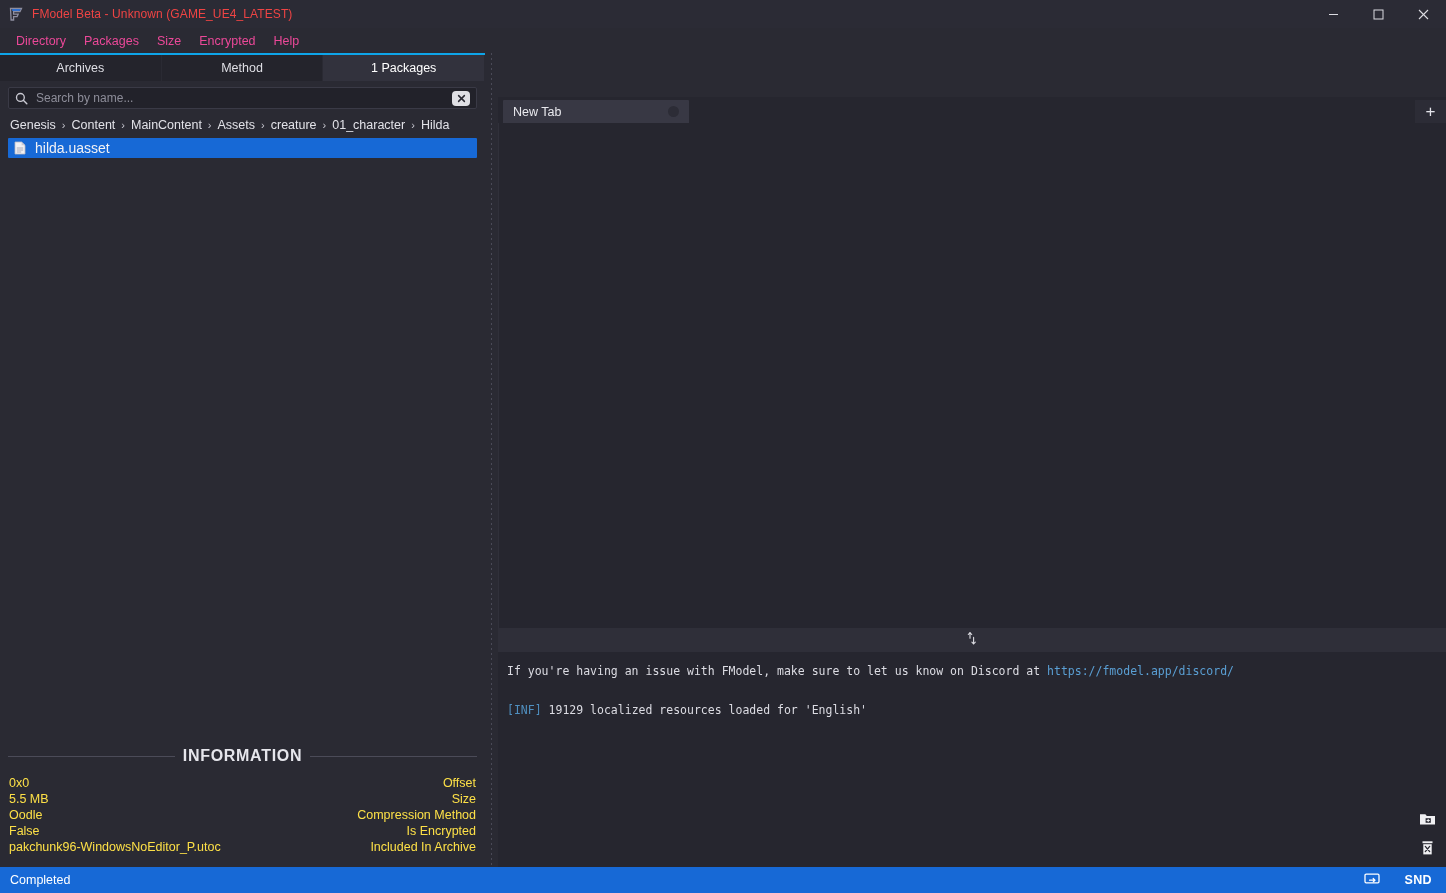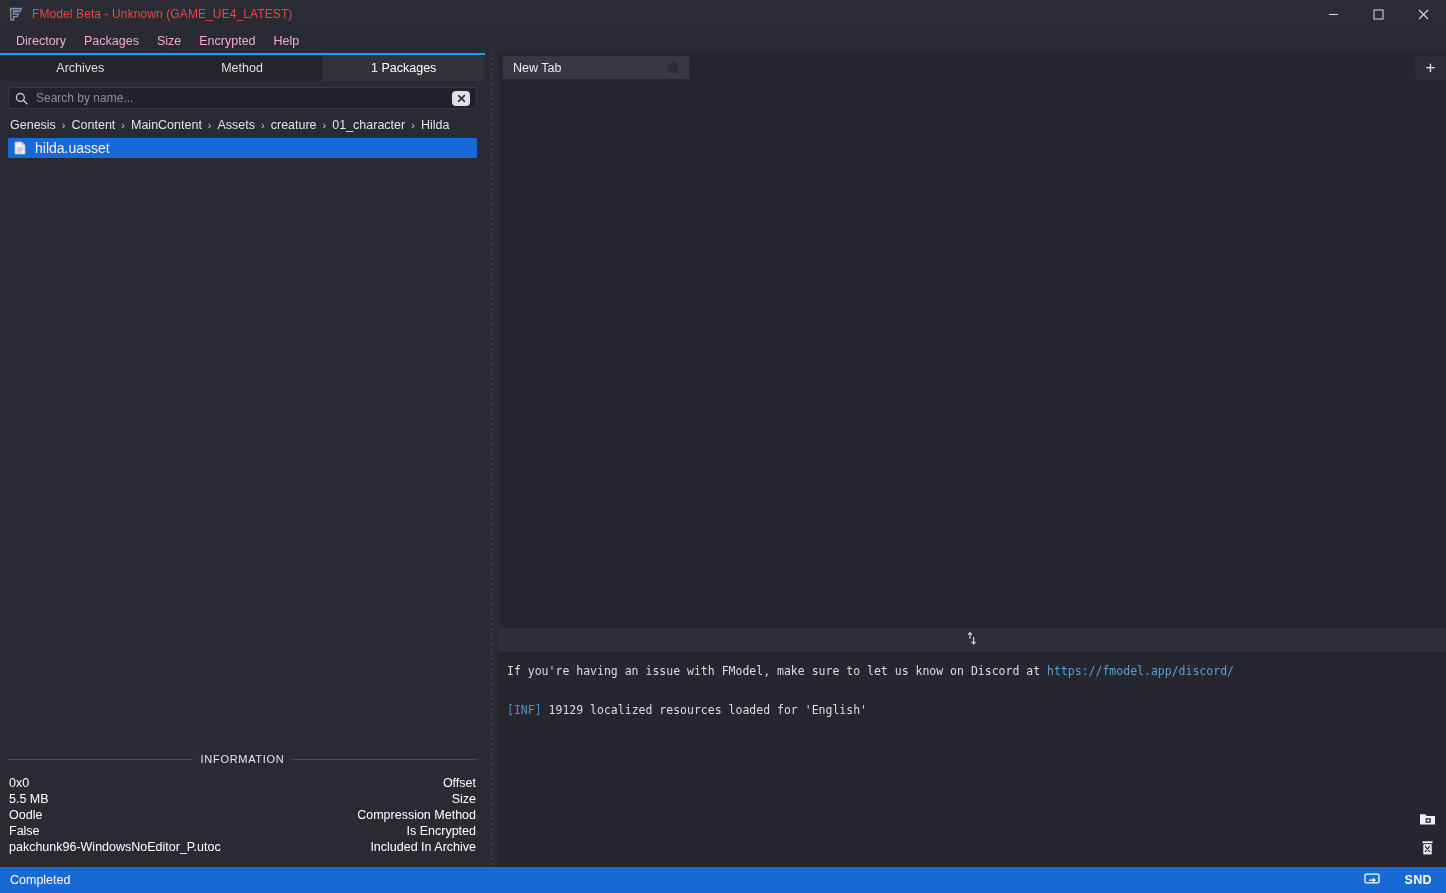--- a/index.html
+++ b/index.html
@@ -59,21 +59,21 @@
   .menubar {
     height: 25px;
     flex: 0 0 25px;
     background: #2a2a33;
     display: flex;
     align-items: center;
     padding-left: 7px;
   }
   .menu-item {
     font-size: 12.5px;
-    color: #f9a8d4;
+    color: #ec4899;
     padding: 4px 9px;
     border-radius: 2px;
     white-space: nowrap;
   }
 
   
   .body-split {
     flex: 1 1 auto;
     display: flex;
     min-height: 0;
@@ -193,31 +193,31 @@
     gap: 8px;
     margin-bottom: 10px;
     padding-top: 2px;
   }
   .info-header .rule {
     flex: 1 1 auto;
     height: 1px;
     background: #4b4b58;
   }
   .info-title {
-    font-size: 11px;
+    font-size: 16px;
     letter-spacing: 0.7px;
     color: #e6e6ec;
-    font-weight: 400;
+    font-weight: 700;
     white-space: nowrap;
   }
   .info-row {
     display: flex;
     justify-content: space-between;
     font-size: 12.5px;
-    color: #ffffff;
+    color: #fde047;
     line-height: 16px;
     padding: 0 1px;
   }
   .info-val { white-space: nowrap; overflow: hidden; text-overflow: ellipsis; }
   .info-key { white-space: nowrap; }
 
   
   .vsplit {
     flex: 0 0 13px;
     background: #2a2a33;
@@ -232,20 +232,21 @@
     background-image: repeating-linear-gradient(to bottom, #4a4a57 0 2px, transparent 2px 5px);
   }
 
   
   .right-pane {
     flex: 1 1 auto;
     display: flex;
     flex-direction: column;
     min-width: 0;
     background: #ec4899;
+    margin-top: 44px;
   }
 
   .rtabstrip {
     height: 26px;
     flex: 0 0 26px;
     background: #26262f;
     display: flex;
     align-items: flex-end;
     padding-top: 3px;
   }

